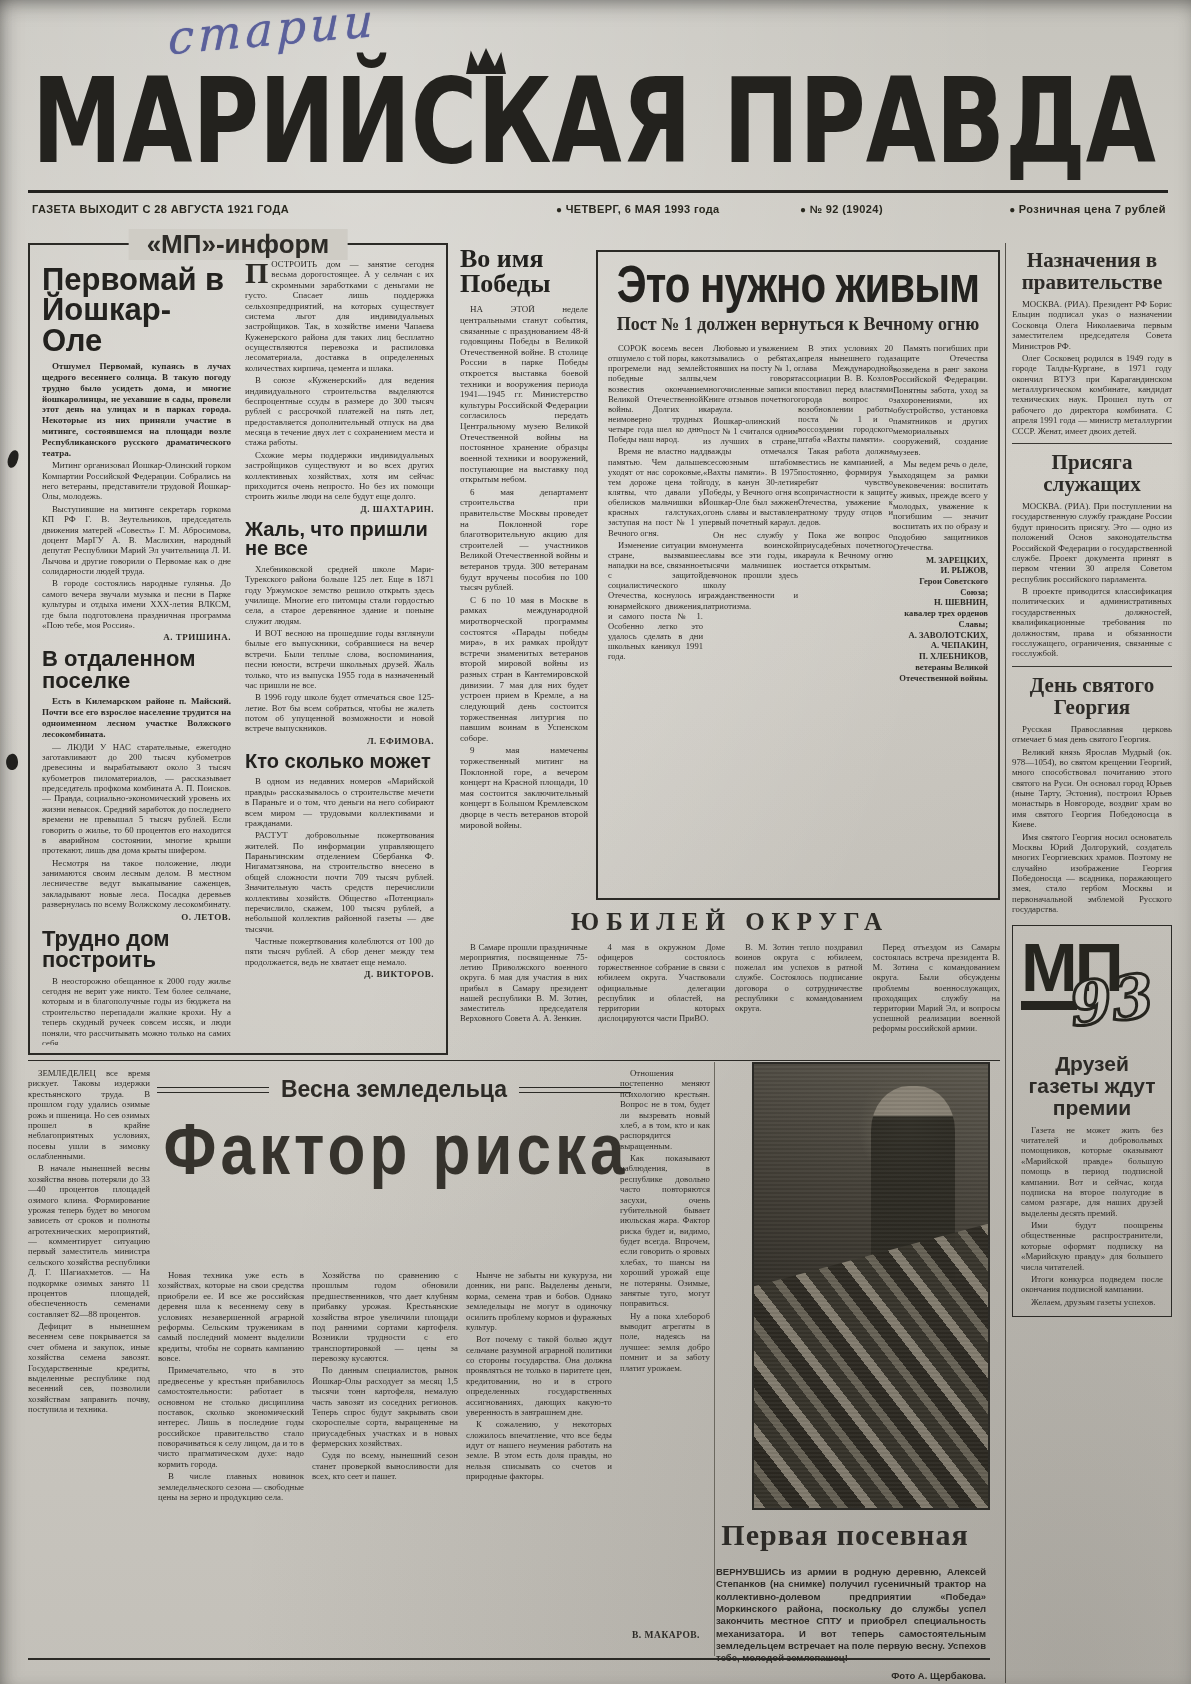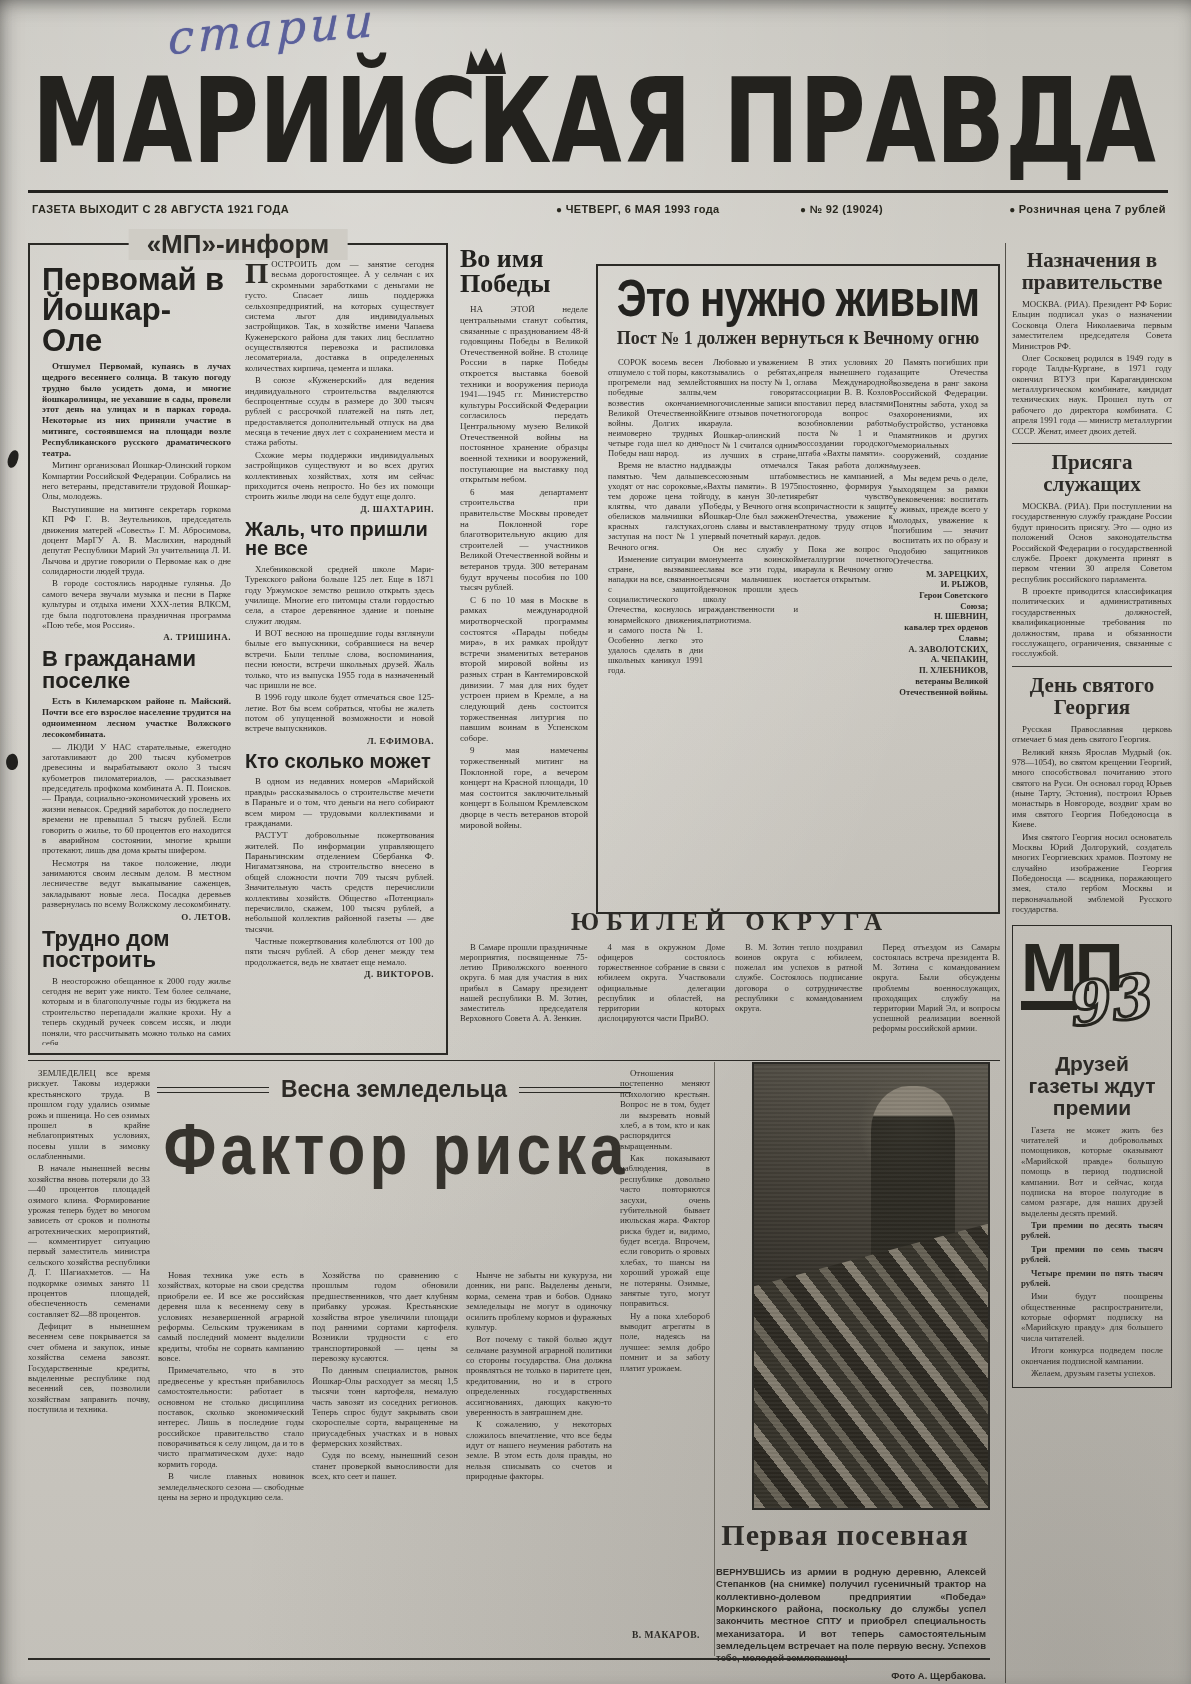--- a/index.html
+++ b/index.html
@@ -43,21 +43,21 @@
   .mp-cols{display:flex;gap:14px;padding:14px 12px 8px;height:100%;box-sizing:border-box;overflow:hidden;}
   .mp-col{flex:1;overflow:hidden;}
   .dropcap{float:left;font:bold 30px/24px "Liberation Serif", serif;padding:2px 3px 0 0;}
 
   
   .pobeda{left:460px;top:243px;width:128px;height:662px;overflow:hidden;}
   .pobeda .art-head{font:bold 26px/0.95 "Liberation Serif", serif;margin:4px 0 8px;}
   .pobeda .body{font-size:9px;}
 
   
-  .zhivym{left:596px;top:264px;width:404px;height:650px;border:2.5px solid #2b2a26;
+  .zhivym{left:596px;top:250px;width:404px;height:650px;border:2.5px solid #2b2a26;
     box-sizing:border-box;padding:8px 10px;overflow:hidden;}
   .zhivym-head{font:900 42px/1 "Liberation Sans", sans-serif;text-align:center;
     transform:scaleY(1.22);letter-spacing:-1px;color:#23221f;margin:4px 0 2px;}
   .zhivym-sub{font:bold 18px "Liberation Serif", serif;text-align:center;margin:8px 0 8px;}
   .zhivym-cols{display:flex;height:520px;overflow:hidden;}
   .zhivym-cols .col{flex:1;font-size:8.6px;line-height:1.18;overflow:hidden;}
   .byline-block p{margin:0;text-align:right;font:bold 8.6px "Liberation Serif", serif;line-height:1.25;}
 
   
   .yubiley{left:460px;top:908px;width:540px;height:150px;overflow:hidden;}
@@ -149,21 +149,21 @@
           <div class="art-head h24">Первомай в Йошкар-Оле</div>
           <div class="lead">Отшумел Первомай, купаясь в лучах щедрого весеннего солнца. В такую погоду трудно было усидеть дома, и многие йошкаролинцы, не уехавшие в сады, провели этот день на улицах и в парках города. Некоторые из них приняли участие в митинге, состоявшемся на площади возле Республиканского русского драматического театра.</div>
           <div class="body">
               <p>Митинг организовал Йошкар-Олинский горком Компартии Российской Федерации. Собрались на него ветераны, представители трудовой Йошкар-Олы, молодежь.</p>
               <p>Выступившие на митинге секретарь горкома КП РФ Г. В. Зеутельников, председатель движения матерей «Совесть» Г. М. Абросимова, доцент МарГУ А. В. Маслихин, народный депутат Республики Марий Эл учительница Л. И. Лычова и другие говорили о Первомае как о дне солидарности людей труда.</p>
               <p>В городе состоялись народные гулянья. До самого вечера звучали музыка и песни в Парке культуры и отдыха имени XXX-летия ВЛКСМ, где была подготовлена праздничная программа «Пою тебе, моя Россия».</p>
             </div>
           <div class="byline">А. ТРИШИНА.</div>
         </div>
         <div class="article">
-          <div class="art-head">В гражданами поселке</div>
+          <div class="art-head">В отдаленном поселке</div>
           <div class="lead">Есть в Килемарском районе п. Майский. Почти все его взрослое население трудится на одноименном лесном участке Волжского лесокомбината.</div>
           <div class="body">
               <p>— ЛЮДИ У НАС старательные, ежегодно заготавливают до 200 тысяч кубометров древесины и вырабатывают около 3 тысяч кубометров пиломатериалов, — рассказывает председатель профкома комбината А. П. Поисков. — Правда, социально-экономический уровень их жизни невысок. Средний заработок до последнего времени не превышал 5 тысяч рублей. Если говорить о жилье, то 60 процентов его находится в аварийном состоянии, многие крыши протекают, лишь два дома крыты шифером.</p>
               <p>Несмотря на такое положение, люди занимаются своим лесным делом. В местном лесничестве ведут выкапывание саженцев, закладывают новые леса. Посадка деревьев развернулась по всему Волжскому лесокомбинату.</p>
             </div>
           <div class="byline">О. ЛЕТОВ.</div>
         </div>
         <div class="article">
           <div class="art-head">Трудно дом построить</div>
           <div class="body">
@@ -224,21 +224,21 @@
           <p>Изменение ситуации в стране, вызвавшее нападки на все, связанное с защитой социалистического Отечества, коснулось и юнармейского движения, и самого поста № 1. Особенно легко это удалось сделать в дни школьных каникул 1991 года.</p>
         </div>
       <div class="col body">
           <p>Любовью и уважением отзывались о ребятах, стоявших на посту № 1, о чем говорят многочисленные записи в Книге отзывов почетного караула.</p>
           <p>Йошкар-олинский пост № 1 считался одним из лучших в стране, дважды отмечался всесоюзным штабом «Вахты памяти». В 1975 году, в канун 30-летия Победы, у Вечного огня в Йошкар-Оле был зажжен огонь славы и выставлен первый почетный караул.</p>
           <p>Он нес службу у монумента воинской славы все эти годы, и тысячи мальчишек и девчонок прошли здесь школу гражданственности и патриотизма.</p>
         </div>
       <div class="col body">
           <p>В этих условиях 20 апреля нынешнего года глава Международной ассоциации В. В. Козлов поставил перед властями города вопрос о возобновлении работы поста № 1 и о воссоздании городского штаба «Вахты памяти».</p>
           <p>Такая работа должна вестись не кампанией, а постоянно, формируя у ребят чувство сопричастности к защите Отечества, уважение к ратному труду отцов и дедов.</p>
-          <p>Пока же вопрос о металлургии почетного караула к Вечному огню остается открытым.</p>
+          <p>Пока же вопрос о приусадебных почетного караула к Вечному огню остается открытым.</p>
         </div>
       <div class="col">
         <div class="body">
             <p>Память погибших при защите Отечества возведена в ранг закона Российской Федерации. Понятны забота, уход за захоронениями, их обустройство, установка памятников и других мемориальных сооружений, создание музеев.</p>
             <p>Мы ведем речь о деле, выходящем за рамки увековечения: воспитать у живых, прежде всего у молодых, уважение к погибшим — значит воспитать их по образу и подобию защитников Отечества.</p>
           </div>
         <div class="byline-block">
             <p>М. ЗАРЕЦКИХ,</p>
             <p>И. РЫЖОВ,</p>
             <p>Герои Советского Союза;</p>
@@ -301,25 +301,20 @@
     <div class="premii-box">
       <div class="mp93">
         <div class="mp-txt">МП</div>
         <div class="bar"></div>
         <div class="y93">93</div>
       </div>
       <div class="premii-head">Друзей газеты ждут премии</div>
       <div class="body">
         <p>Газета не может жить без читателей и добровольных помощников, которые оказывают «Марийской правде» большую помощь в период подписной кампании. Вот и сейчас, когда подписка на второе полугодие в самом разгаре, для наших друзей выделены десять премий.</p>
       </div>
-      <div class="body bold-paras">
-          <p>Три премии по десять тысяч рублей.</p>
-          <p>Три премии по семь тысяч рублей.</p>
-          <p>Четыре премии по пять тысяч рублей.</p>
-        </div>
       <div class="body">
           <p>Ими будут поощрены общественные распространители, которые оформят подписку на «Марийскую правду» для большего числа читателей.</p>
           <p>Итоги конкурса подведем после окончания подписной кампании.</p>
           <p>Желаем, друзьям газеты успехов.</p>
         </div>
     </div>
   </div>
 
   <div class="abs hr-long"></div>
   <div class="abs kicker">

